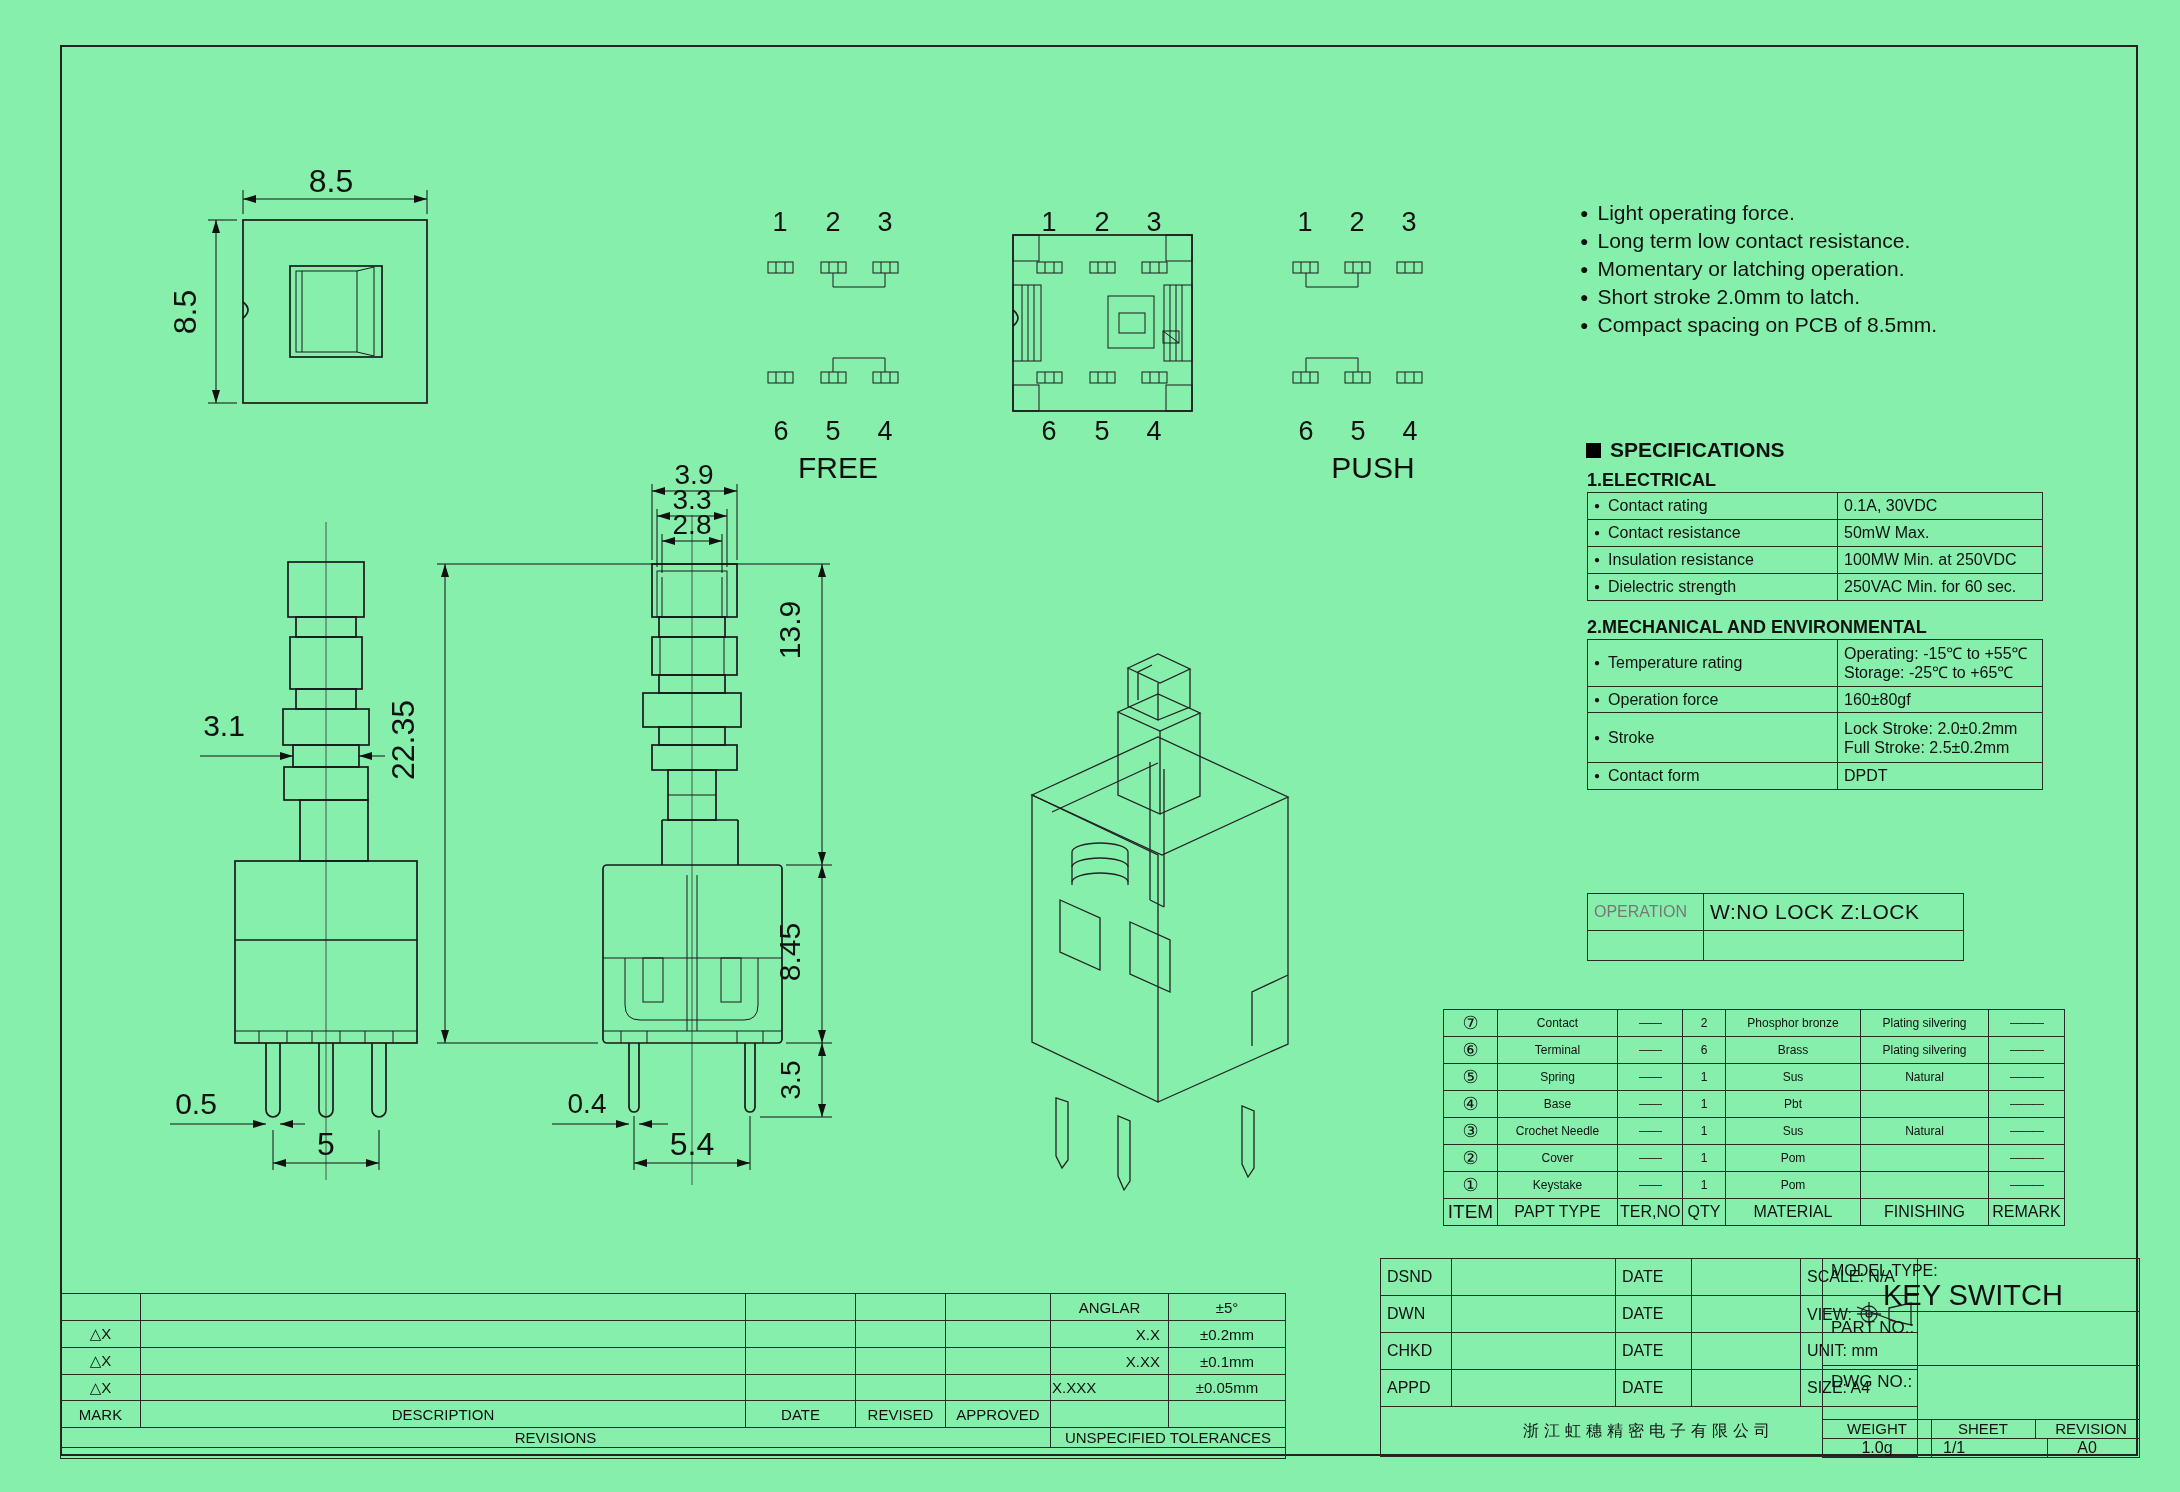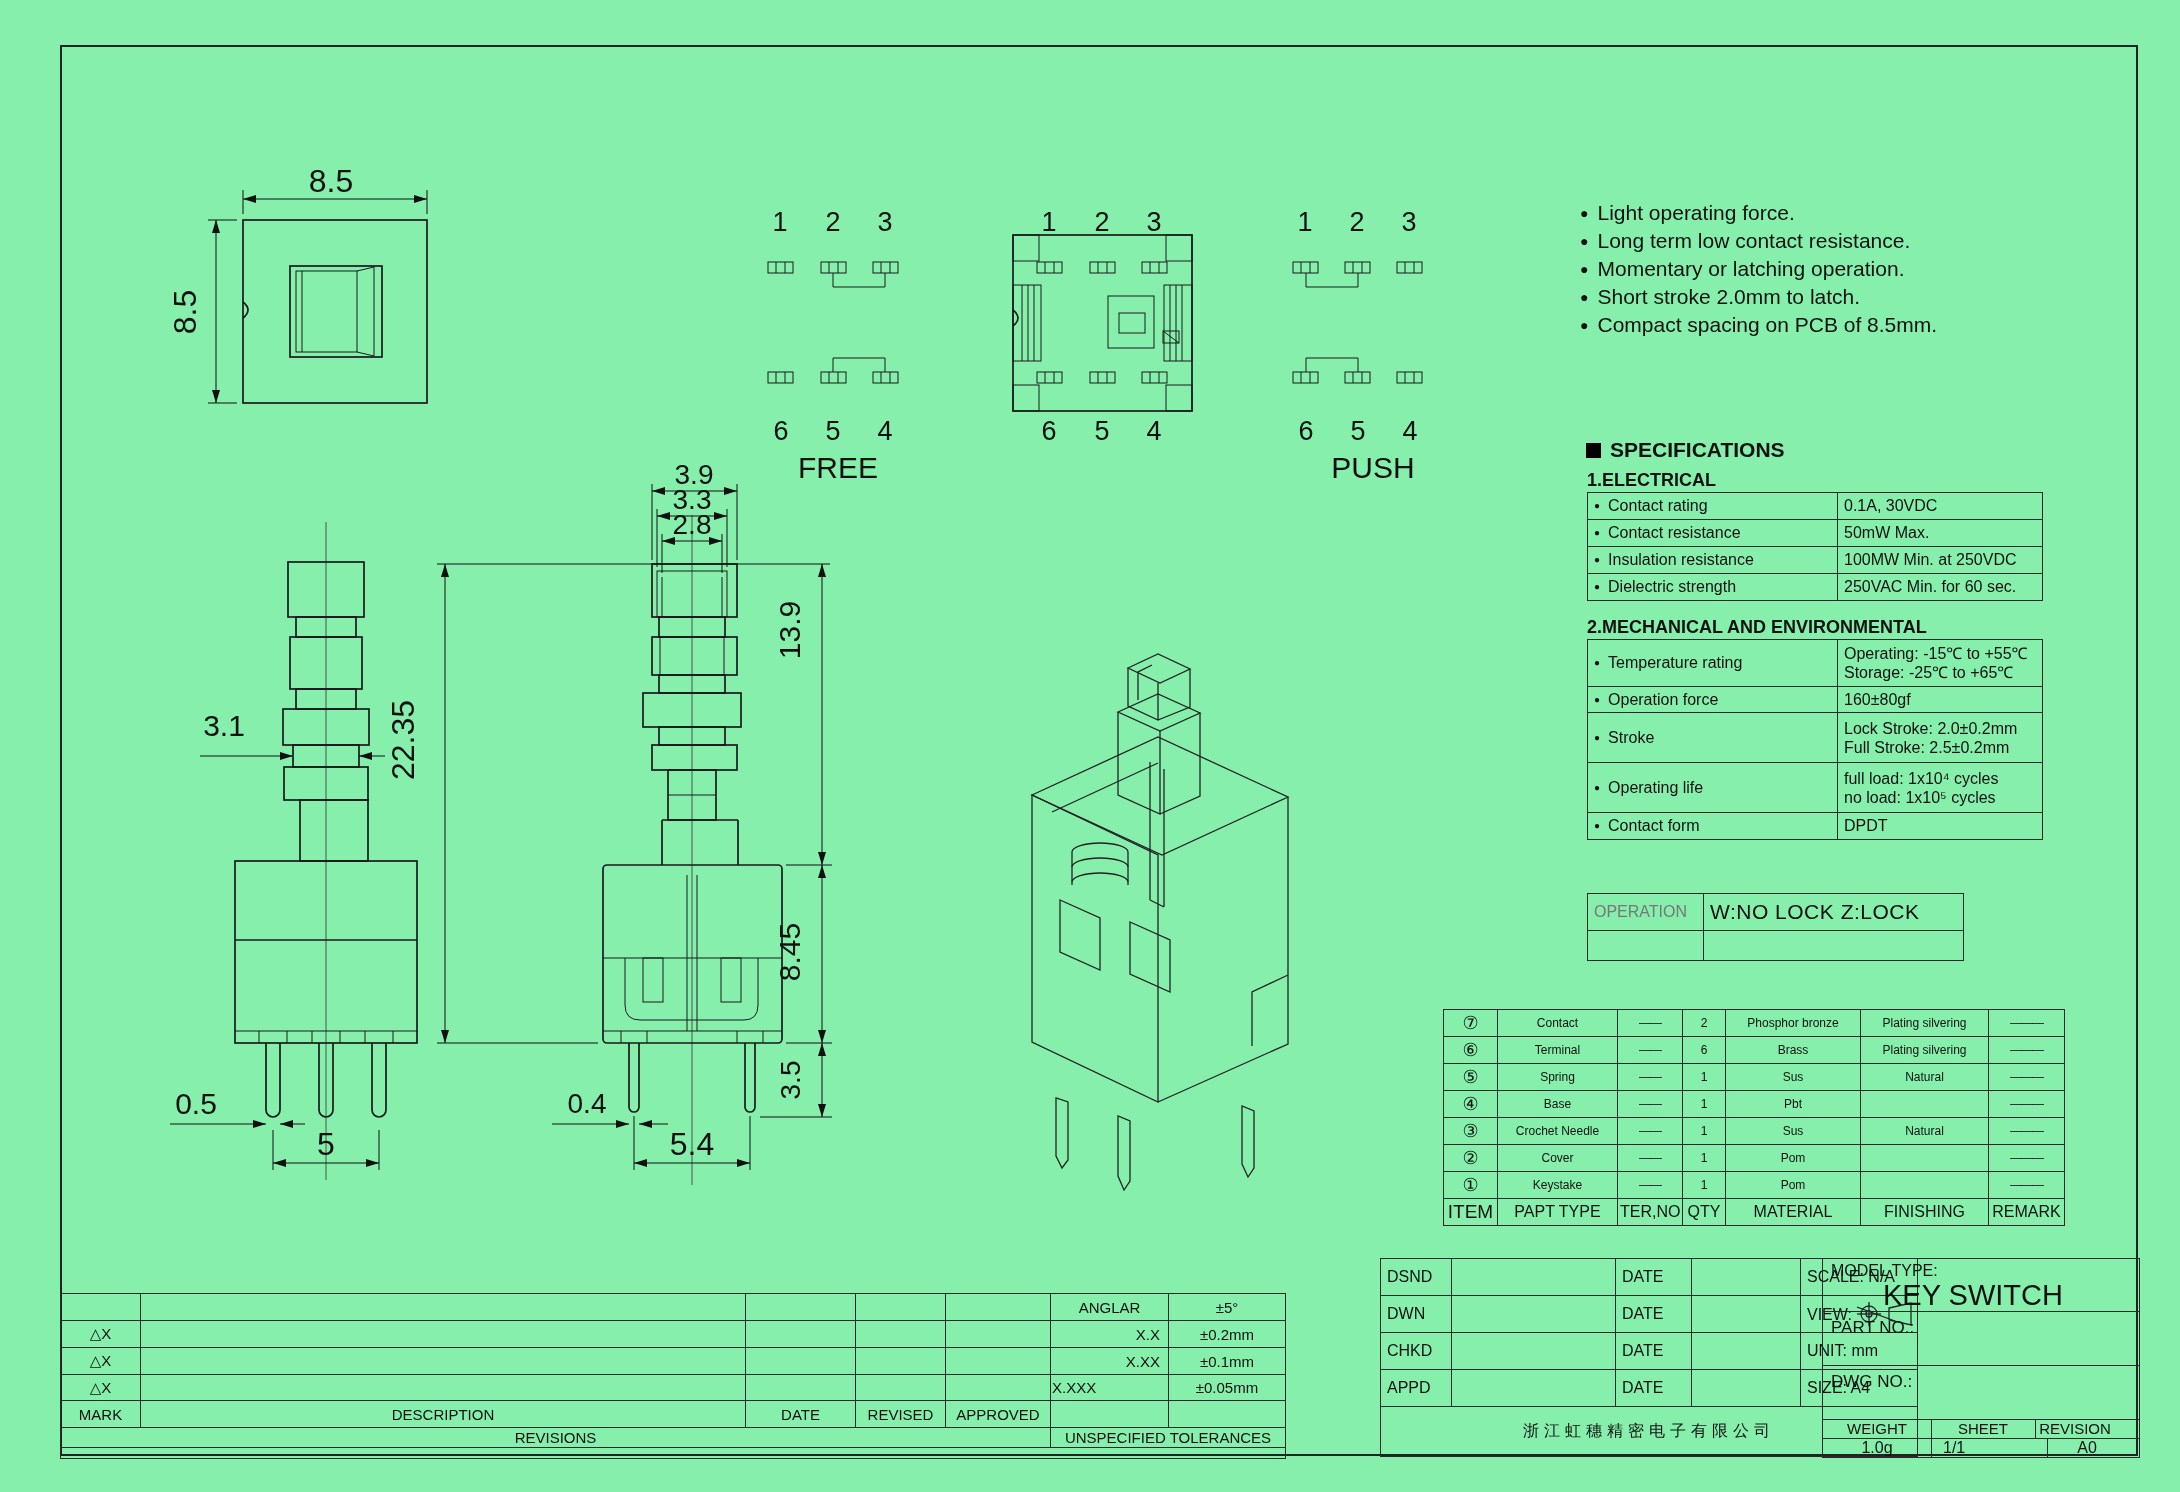--- a/index.html
+++ b/index.html
@@ -367,27 +367,20 @@
           <td class="lbl">Operation force</td>
       <td>160±80gf</td>
         </tr>
     <tr style="height:50px">
           <td class="lbl">Stroke</td>
       <td>
             <div class="v2">Lock Stroke: 2.0±0.2mm</div>
           <div class="v2">Full Stroke: 2.5±0.2mm</div>
           </td>
         </tr>
-    <tr style="height:50px">
-          <td class="lbl">Operating life</td>
-      <td>
-            <div class="v2">full load: 1x10⁴ cycles</div>
-          <div class="v2">no load: 1x10⁵ cycles</div>
-          </td>
-        </tr>
     <tr style="height:27px">
           <td class="lbl">Contact form</td>
       <td>DPDT</td>
         </tr>
   </tbody>
     </table>
 
   <table class="op abs" style="left:1587px;top:893px;width:376px;">
     <colgroup>
         <col style="width:116px">
@@ -618,21 +611,21 @@
     </div>
     <div class="row" style="top:53px;height:54px;">
       <div style="position:absolute;left:8px;top:6px;font-size:17px;">PART NO.:</div>
     </div>
     <div class="row" style="top:107px;height:54px;">
       <div style="position:absolute;left:8px;top:6px;font-size:17px;">DWG NO.:</div>
     </div>
     <div class="row" style="top:161px;height:19px;">
       <div style="position:absolute;left:0;width:108px;text-align:center;font-size:15px;border-right:1.4px solid #2a2a2a;height:19px;">WEIGHT</div>
       <div style="position:absolute;left:108px;width:104px;text-align:center;font-size:15px;border-right:1.4px solid #2a2a2a;height:19px;">SHEET</div>
-      <div style="position:absolute;left:200px;width:104px;text-align:center;font-size:15px;height:19px;">REVISION</div>
+      <div style="position:absolute;left:216px;width:104px;text-align:center;font-size:15px;height:19px;">REVISION</div>
     </div>
     <div class="row" style="top:180px;height:18px;border-bottom:none;">
       <div style="position:absolute;left:0;width:108px;text-align:center;font-size:16px;border-right:1.4px solid #2a2a2a;height:18px;">1.0g</div>
       <div style="position:absolute;left:120px;width:104px;text-align:left;font-size:16px;border-right:1.4px solid #2a2a2a;height:18px;">1/1</div>
       <div style="position:absolute;left:212px;width:104px;text-align:center;font-size:16px;height:18px;">A0</div>
     </div>
   </div>
 </div>
 
 </body></html>

